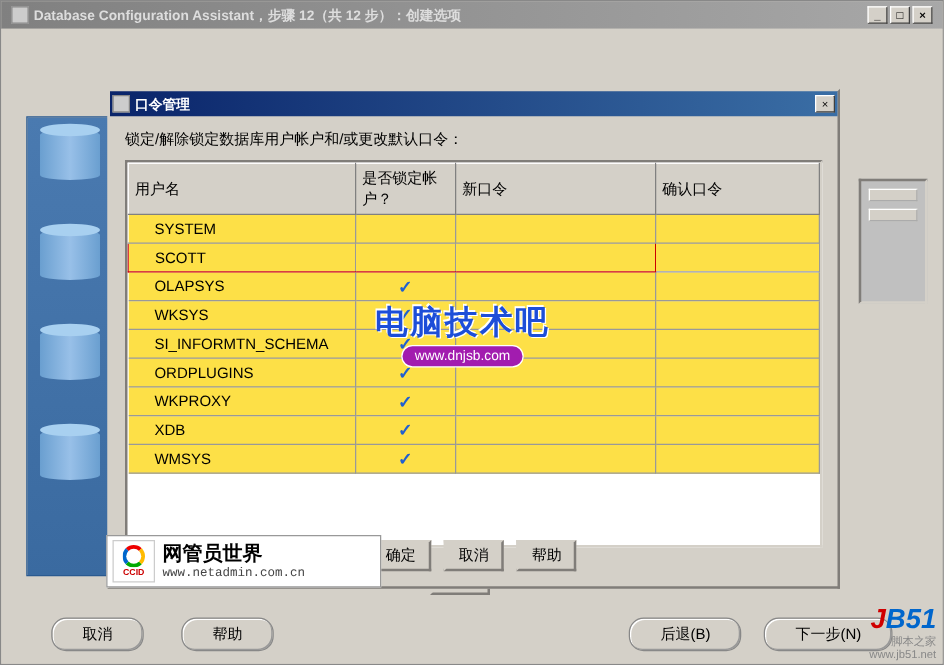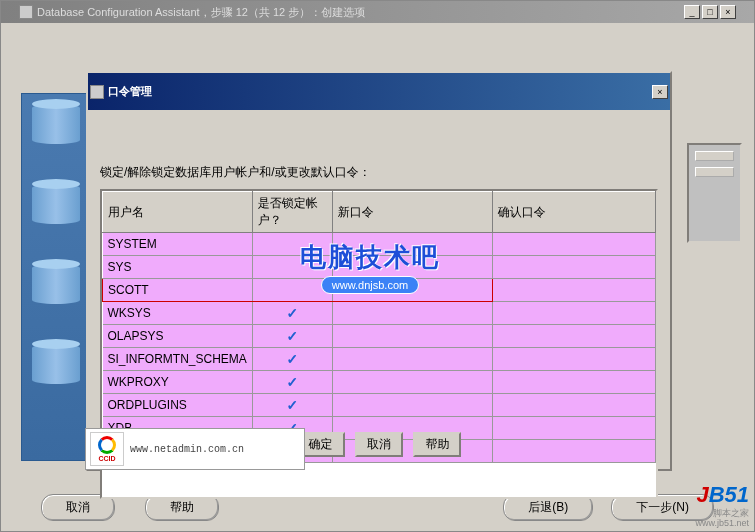--- a/index.html
+++ b/index.html
@@ -1,45 +1,45 @@
 <!DOCTYPE html>
 <html><head>
 <meta charset="utf-8">
 <style>
 * { box-sizing: border-box; margin: 0; padding: 0; font-family: "Microsoft YaHei", "SimSun", Arial, sans-serif; }
 body { background: #d4d0c8; width: 755px; height: 532px; overflow: hidden; position: relative; }
 
 .main-window { width: 755px; height: 532px; background: #d4d0c8; border: 1px solid #888; position: relative; }
-.main-titlebar { height: 22px; background: linear-gradient(to right, #808080, #a8a8a8); display: flex; align-items: center; padding: 0 18px; color: #ddd; font-size: 11px; }
+.main-titlebar { height: 22px; background: linear-gradient(to right, #808080, #a8a8a8); display: flex; align-items: center; padding: 0 8px; color: #ddd; font-size: 11px; font-weight: bold; }
 .main-titlebar .icon { width: 14px; height: 14px; background: #ccc; border: 1px solid #888; margin-right: 4px; }
 .main-titlebar .title { flex: 1; }
 .win-controls { display: flex; gap: 2px; }
 .win-btn { width: 16px; height: 14px; background: #d4d0c8; border: 1px solid #fff; border-right-color: #404040; border-bottom-color: #404040; font-size: 9px; line-height: 12px; text-align: center; cursor: pointer; color: #000; }
 
 .content-area { position: absolute; top: 22px; left: 0; right: 0; bottom: 0; background: #d4d0c8; }
 
 .sidebar-bg { position: absolute; left: 20px; top: 70px; width: 70px; bottom: 70px; background: linear-gradient(to bottom, #4a7ab0, #3a6aa0); border: 1px solid #2a5a90; overflow: hidden; }
 .db-icon { width: 48px; height: 60px; margin: 10px auto 20px; position: relative; }
 .db-cylinder { width: 48px; height: 40px; background: linear-gradient(to right, #6a9fd0, #98c0e8, #6a9fd0); border-radius: 50%/10%; position: relative; }
 .db-cylinder::before { content: ""; position: absolute; top: -5px; left: 0; right: 0; height: 10px; background: #a8d0f0; border-radius: 50%; }
 
 .side-panel { position: absolute; right: 12px; top: 120px; width: 55px; height: 100px; background: #c0c0c0; border: 2px inset #d4d0c8; }
 .side-panel .slab { margin: 6px 6px 2px; height: 10px; background: #d4d0c8; border: 1px outset #fff; }
 
 .dialog { position: absolute; left: 85px; top: 48px; width: 586px; height: 400px; background: #d4d0c8; border: 2px outset #d4d0c8; z-index: 10; }
-.dialog-titlebar { height: 37px; background: linear-gradient(to right, #0a246a, #3a6ea5); display: flex; align-items: center; padding: 0 2px; color: #fff; font-size: 11px; }
+.dialog-titlebar { height: 20px; background: linear-gradient(to right, #0a246a, #3a6ea5); display: flex; align-items: center; padding: 0 2px; color: #fff; font-size: 11px; }
 .dialog-titlebar .icon { width: 14px; height: 14px; background: #ccc; margin-right: 4px; border: 1px solid #888; }
 .dialog-titlebar .title { flex: 1; font-weight: bold; }
-.dialog-body { padding: 10px 12px 0; margin-top: 44px; }
+.dialog-body { padding: 10px 12px 0; }
 .dialog-instruction { font-size: 12px; margin-bottom: 8px; }
 
 .table-wrap { border: 2px inset #d4d0c8; background: #fff; height: 310px; overflow: hidden; }
 .tbl { width: 100%; border-collapse: collapse; font-size: 12px; }
 .tbl th { background: #d4d0c8; border: 1px solid #808080; border-top-color: #fff; border-left-color: #fff; padding: 3px 5px; text-align: left; font-weight: normal; height: 20px; }
-.tbl td { border-right: 1px solid #999; border-bottom: 1px solid #999; padding: 3px 5px; height: 23px; background: #f0abfc; }
+.tbl td { border-right: 1px solid #999; border-bottom: 1px solid #999; padding: 3px 21px; height: 23px; background: #fde047; }
 .tbl tr.highlight td { position: relative; }
 .tbl tr.highlight td:first-child { border-left: 1px solid #c00; border-top: 1px solid #c00; border-bottom: 1px solid #c00; }
 .tbl tr.highlight td:nth-child(2) { border-top: 1px solid #c00; border-bottom: 1px solid #c00; }
 .tbl tr.highlight td:nth-child(3) { border-top: 1px solid #c00; border-bottom: 1px solid #c00; border-right: 1px solid #c00; }
 .check { color: #2060d0; font-weight: bold; font-size: 14px; display: inline-block; width: 100%; text-align: center; }
 .col-user { width: 130px; }
 .col-lock { width: 80px; }
 .col-pwd { width: 160px; }
 .col-confirm { width: auto; }
 
@@ -49,21 +49,21 @@
 .back-btn-area { position: absolute; left: 340px; bottom: 55px; }
 
 .bottom-buttons { position: absolute; bottom: 10px; left: 0; right: 0; display: flex; align-items: center; padding: 0 40px; }
 .bottom-buttons .left-group { display: flex; gap: 30px; }
 .bottom-buttons .spacer { flex: 1; }
 .bottom-buttons .right-group { display: flex; gap: 18px; }
 .pill-btn { background: #d4d0c8; border: 1px solid #888; border-radius: 12px; padding: 4px 24px; font-size: 12px; cursor: pointer; box-shadow: inset 1px 1px 0 #fff, inset -1px -1px 0 #999; }
 
 .watermark1 { position: absolute; left: 300px; top: 240px; z-index: 20; pointer-events: none; text-align: center; }
 .watermark1 .wm-text { font-size: 26px; font-weight: bold; color: #1d4ed8; text-shadow: 1px 1px 0 #fff, -1px -1px 0 #fff; letter-spacing: 2px; }
-.watermark1 .wm-sub { background: #3b82f6; color: #fff; font-size: 11px; border-radius: 10px; padding: 2px 10px; display: inline-block; margin-top: 0; border: 1px solid #fff; }
+.watermark1 .wm-sub { background: #a21caf; color: #fff; font-size: 11px; border-radius: 10px; padding: 2px 10px; display: inline-block; margin-top: 0; border: 1px solid #fff; }
 
 .watermark2 { position: absolute; left: 85px; bottom: 62px; width: 220px; height: 42px; background: #fff; border: 1px solid #999; z-index: 25; display: flex; align-items: center; padding: 2px 4px; }
 .ccid-logo { width: 34px; height: 34px; background: #fff; border: 1px solid #ccc; display: flex; flex-direction: column; align-items: center; justify-content: center; margin-right: 6px; }
 .ccid-ring { width: 18px; height: 18px; border-radius: 50%; border: 3px solid transparent; border-top-color: #e00; border-right-color: #fb0; border-bottom-color: #0a0; border-left-color: #06c; }
 .ccid-text { font-size: 7px; font-weight: bold; color: #c00; margin-top: 1px; }
 .wm2-text { display: flex; flex-direction: column; }
 .wm2-text .t1 { font-size: 16px; font-weight: bold; }
 .wm2-text .t2 { font-size: 10px; color: #444; font-family: Liberation Mono, monospace; }
 
 .watermark3 { position: absolute; right: 6px; bottom: 4px; z-index: 25; text-align: right; }
@@ -127,58 +127,52 @@
                 <th class="col-confirm">确认口令</th>
               </tr>
             </thead>
             <tbody id="user-rows">
                 <tr>
                   <td class="col-user">SYSTEM</td>
                   <td class="col-lock"></td>
                   <td class="col-pwd"></td>
                   <td class="col-confirm"></td>
                 </tr>
-                <tr>
-                  <td class="col-user">SYS</td>
-                  <td class="col-lock"></td>
-                  <td class="col-pwd"></td>
-                  <td class="col-confirm"></td>
-                </tr>
                 <tr class="highlight">
                   <td class="col-user">SCOTT</td>
                   <td class="col-lock"></td>
                   <td class="col-pwd"></td>
                   <td class="col-confirm"></td>
                 </tr>
                 <tr>
+                  <td class="col-user">OLAPSYS</td>
+                  <td class="col-lock"><span class="check">✓</span></td>
+                  <td class="col-pwd"></td>
+                  <td class="col-confirm"></td>
+                </tr>
+                <tr>
                   <td class="col-user">WKSYS</td>
                   <td class="col-lock"><span class="check">✓</span></td>
                   <td class="col-pwd"></td>
                   <td class="col-confirm"></td>
                 </tr>
                 <tr>
-                  <td class="col-user">OLAPSYS</td>
-                  <td class="col-lock"><span class="check">✓</span></td>
-                  <td class="col-pwd"></td>
-                  <td class="col-confirm"></td>
-                </tr>
-                <tr>
                   <td class="col-user">SI_INFORMTN_SCHEMA</td>
                   <td class="col-lock"><span class="check">✓</span></td>
                   <td class="col-pwd"></td>
                   <td class="col-confirm"></td>
                 </tr>
                 <tr>
+                  <td class="col-user">ORDPLUGINS</td>
+                  <td class="col-lock"><span class="check">✓</span></td>
+                  <td class="col-pwd"></td>
+                  <td class="col-confirm"></td>
+                </tr>
+                <tr>
                   <td class="col-user">WKPROXY</td>
-                  <td class="col-lock"><span class="check">✓</span></td>
-                  <td class="col-pwd"></td>
-                  <td class="col-confirm"></td>
-                </tr>
-                <tr>
-                  <td class="col-user">ORDPLUGINS</td>
                   <td class="col-lock"><span class="check">✓</span></td>
                   <td class="col-pwd"></td>
                   <td class="col-confirm"></td>
                 </tr>
                 <tr>
                   <td class="col-user">XDB</td>
                   <td class="col-lock"><span class="check">✓</span></td>
                   <td class="col-pwd"></td>
                   <td class="col-confirm"></td>
                 </tr>
@@ -222,20 +216,21 @@
   <div class="wm-text">电脑技术吧</div>
   <div class="wm-sub">www.dnjsb.com</div>
 </div>
 
 <div class="watermark2">
   <div class="ccid-logo">
     <div class="ccid-ring"></div>
     <div class="ccid-text">CCID</div>
   </div>
   <div class="wm2-text">
+    <div class="t1">网管员世界</div>
     <div class="t2">www.netadmin.com.cn</div>
   </div>
 </div>
 
 <div class="watermark3">
   <div class="logo"><span class="j">J</span><span class="b">B51</span></div>
   <div class="sub">脚本之家</div>
   <div class="url">www.jb51.net</div>
 </div>
 

